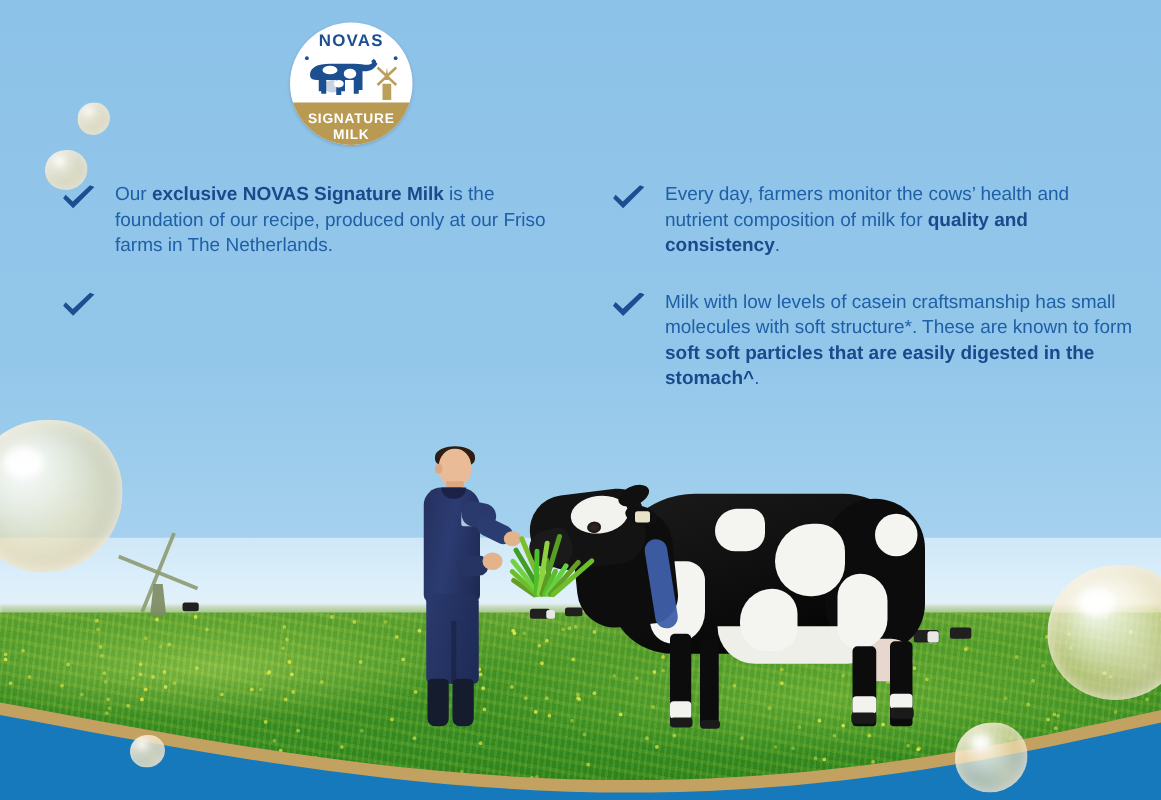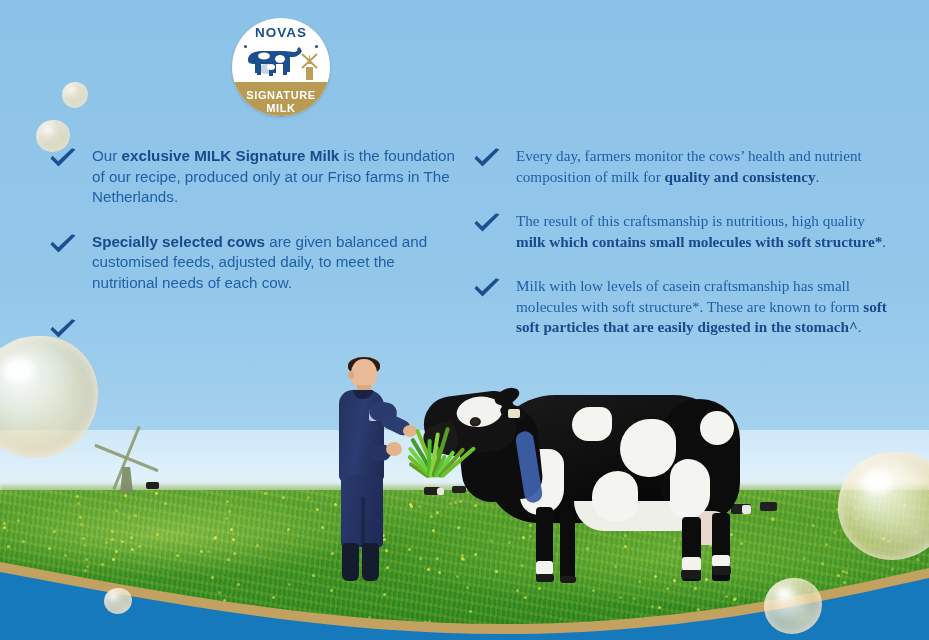--- a/index.html
+++ b/index.html
@@ -137,21 +137,21 @@
 
   
   .headline{
     position:absolute;left:341px;top:40px;width:560px;
     color:#1b4f91;font-weight:bold;font-size:30px;line-height:33px;letter-spacing:-.2px;
   }
 
   
   .col{position:absolute;top:146px;}
   .col.left{left:48px;width:410px;}
-  .col.right{left:472px;width:420px;font-family:Liberation Serif, serif;}
+  .col.right{left:488px;width:420px;}
   .bullet{position:relative;padding-left:44px;margin-bottom:24px;}
   .bullet p{margin:0;color:#1f5fa6;font-size:15.2px;line-height:20.5px;}
   .bullet b{color:#184a8c;font-weight:bold;}
   .chk{position:absolute;left:0;top:2px;width:30px;height:22px;}
 </style>
 </head>
 <body>
 
 <div id="stage">
 
@@ -523,46 +523,39 @@
     <div class="logo-sig">SIGNATURE</div>
     <div class="logo-milk">MILK</div>
   </div>
 
 
   <div class="col left" id="col-left">
       <div class="bullet">
         <span class="chk"><svg viewBox="0 0 30 22" width="30" height="22">
             <path d="M2.5,10.5 L10.5,18.5 L27.5,1.5 L24,0.2 L10.2,13.2 L4.5,7.8 Z" fill="#1b4f91"></path>
           </svg></span>
-        <p><span>Our </span><b>exclusive MILK Signature Milk</b><span> is the foundation of our recipe, produced only at our Friso farms in The Netherlands.</span></p>
-      </div>
-      <div class="bullet">
-        <span class="chk"><svg viewBox="0 0 30 22" width="30" height="22">
-            <path d="M2.5,10.5 L10.5,18.5 L27.5,1.5 L24,0.2 L10.2,13.2 L4.5,7.8 Z" fill="#1b4f91"></path>
-          </svg></span>
-        <p><b>Specially selected cows</b><span> are given balanced and customised feeds, adjusted daily, to meet the nutritional needs of each cow.</span></p>
+        <p><span>Our </span><b>exclusive NOVAS Signature Milk</b><span> is the foundation of our recipe, produced only at our Friso farms in The Netherlands.</span></p>
       </div>
       <div class="bullet">
         <span class="chk"><svg viewBox="0 0 30 22" width="30" height="22">
             <path d="M2.5,10.5 L10.5,18.5 L27.5,1.5 L24,0.2 L10.2,13.2 L4.5,7.8 Z" fill="#1b4f91"></path>
           </svg></span>
       </div>
     </div>
   <div class="col right" id="col-right">
       <div class="bullet">
         <span class="chk"><svg viewBox="0 0 30 22" width="30" height="22">
             <path d="M2.5,10.5 L10.5,18.5 L27.5,1.5 L24,0.2 L10.2,13.2 L4.5,7.8 Z" fill="#1b4f91"></path>
           </svg></span>
         <p><span>Every day, farmers monitor the cows’ health and nutrient composition of milk for </span><b>quality and consistency</b><span>.</span></p>
       </div>
       <div class="bullet">
         <span class="chk"><svg viewBox="0 0 30 22" width="30" height="22">
             <path d="M2.5,10.5 L10.5,18.5 L27.5,1.5 L24,0.2 L10.2,13.2 L4.5,7.8 Z" fill="#1b4f91"></path>
           </svg></span>
-        <p><span>The result of this craftsmanship is nutritious, high quality </span><b>milk which contains small molecules with soft structure*</b><span>.</span></p>
       </div>
       <div class="bullet">
         <span class="chk"><svg viewBox="0 0 30 22" width="30" height="22">
             <path d="M2.5,10.5 L10.5,18.5 L27.5,1.5 L24,0.2 L10.2,13.2 L4.5,7.8 Z" fill="#1b4f91"></path>
           </svg></span>
         <p><span>Milk with low levels of casein craftsmanship has small molecules with soft structure*. These are known to form </span><b>soft soft particles that are easily digested in the stomach^</b><span>.</span></p>
       </div>
     </div>
 
 </div>

